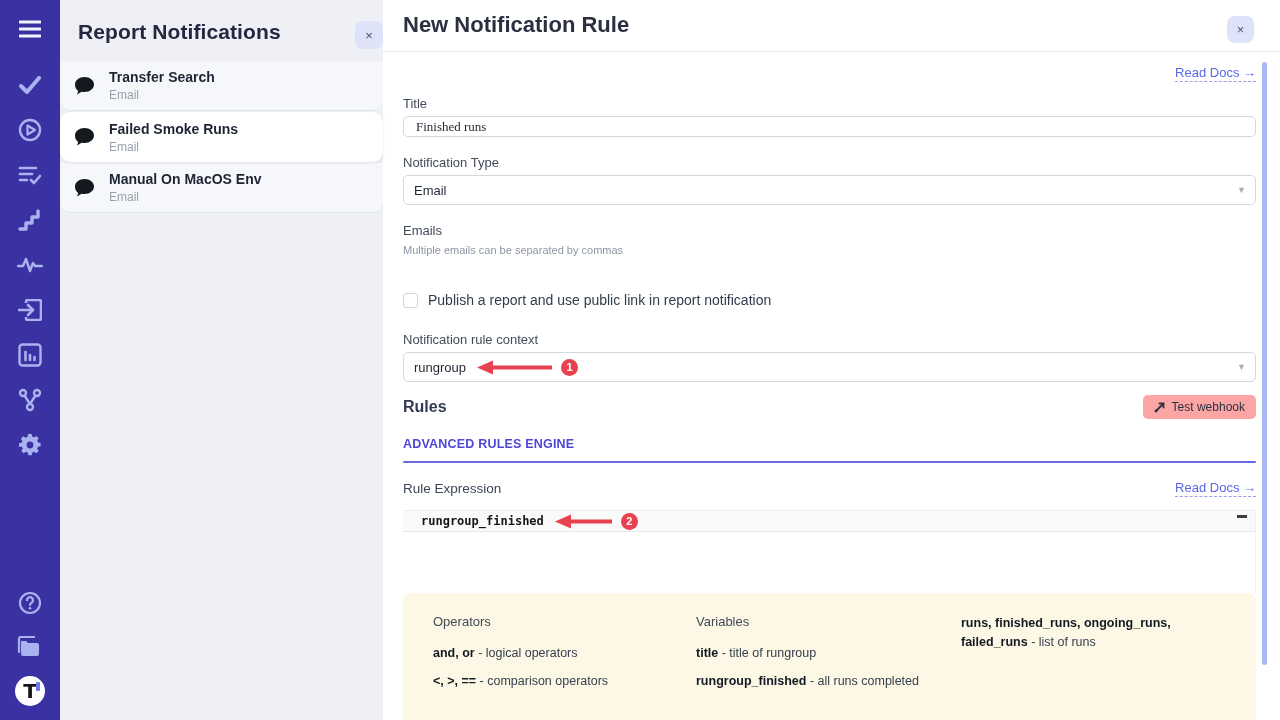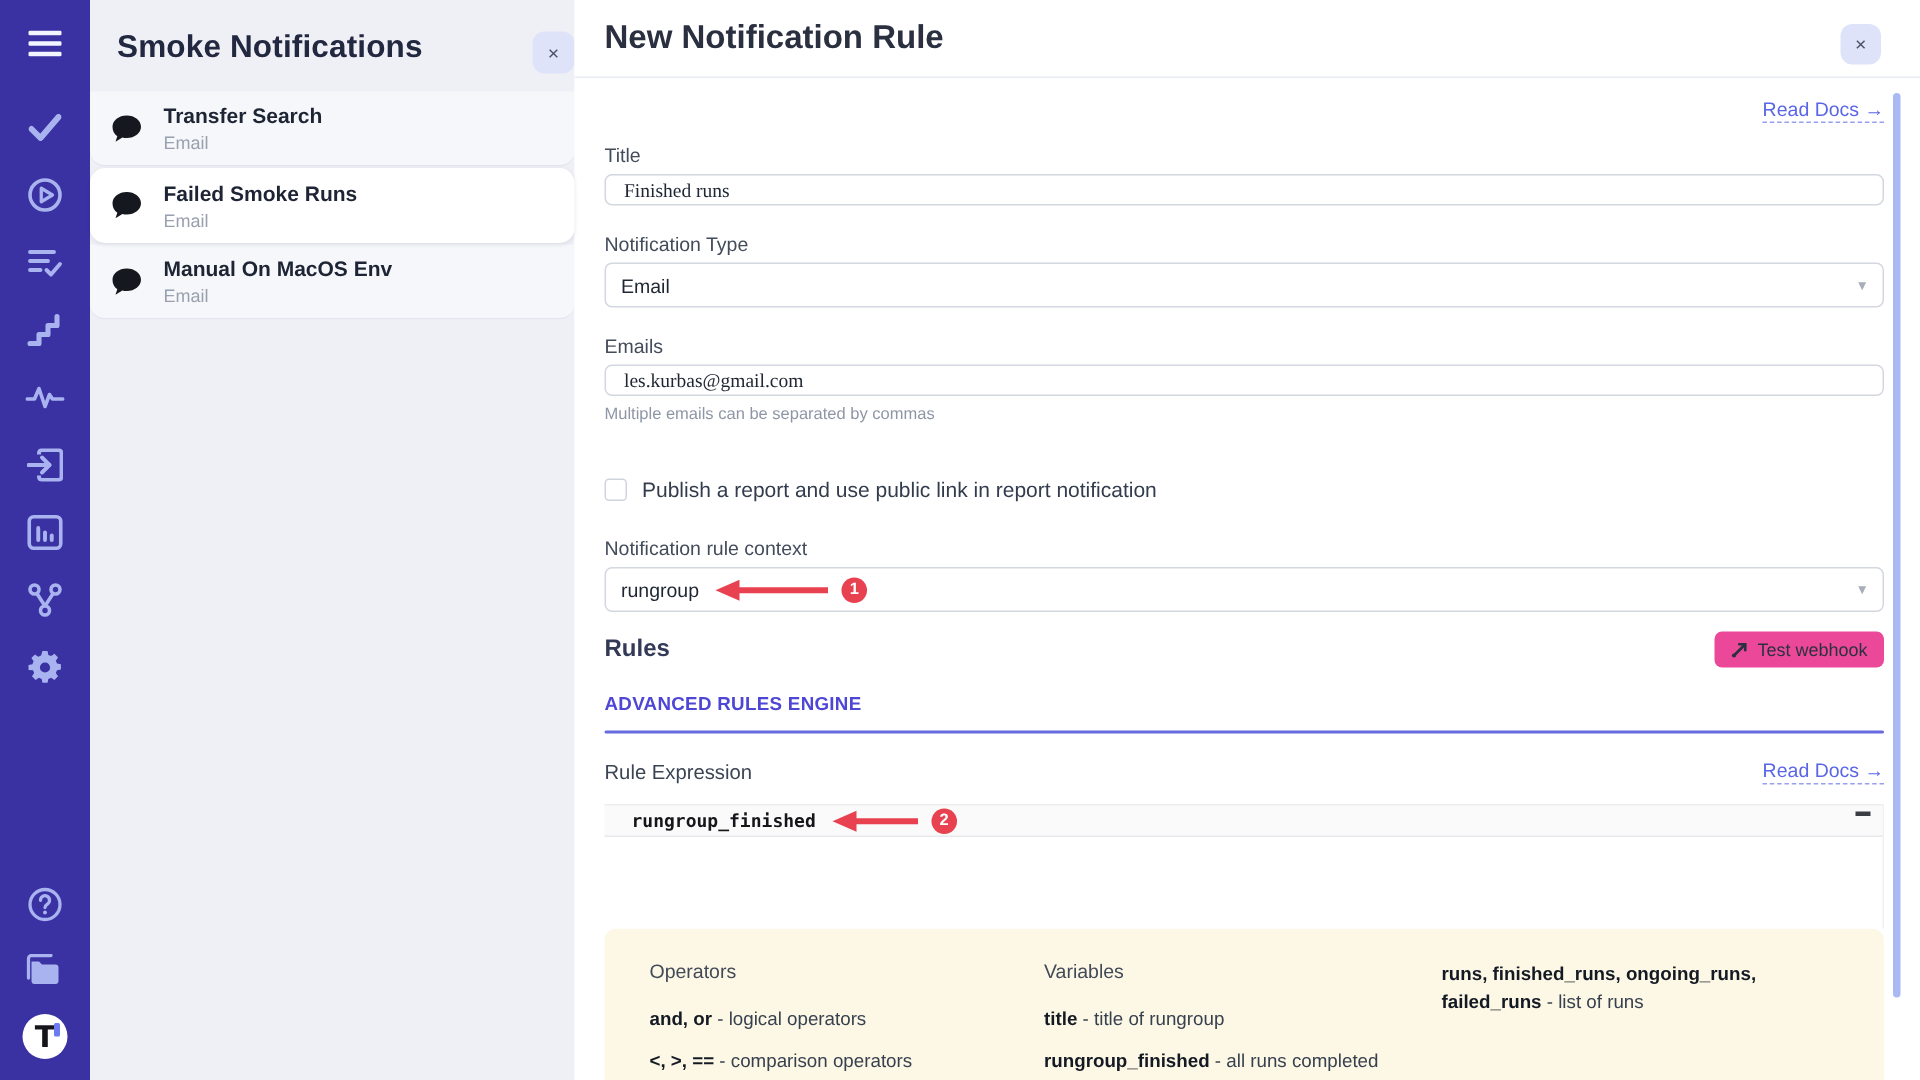--- a/index.html
+++ b/index.html
@@ -62,21 +62,21 @@
   .check-row { margin-top:36px; display:flex; align-items:center; gap:10px; }
   .checkbox { width:15px; height:15px; border:1px solid #cfd4de; border-radius:3px; background:#fff; cursor:pointer; }
   .check-label { font-size:14px; color:#323c4d; }
 
   .annotation { display:flex; align-items:center; gap:7px; margin-left:10px; }
   .badge { width:17px; height:17px; border-radius:50%; background:#e8414f; color:#fff; font-size:11px;
     font-weight:700; display:flex; align-items:center; justify-content:center; }
 
   .rules-row { margin-top:13px; display:flex; justify-content:space-between; align-items:center; }
   .rules-h { font-size:16px; font-weight:800; color:#333a57; }
-  .webhook-btn { background:#ec4899; border:none; border-radius:5px; padding:5px 11px; font-size:12px;
+  .webhook-btn { background:#fca5a5; border:none; border-radius:5px; padding:5px 11px; font-size:12px;
     color:#2a3140; display:flex; align-items:center; gap:6px; cursor:pointer;
     font-family:"Liberation Sans", sans-serif; }
 
   .tab-row { margin-top:15px; text-align:left; }
   .tab-label { font-size:12.5px; font-weight:700; color:#4e46d4; letter-spacing:.2px; cursor:pointer; }
   .tab-underline { margin-top:9px; height:2px; background:#666be0; border-radius:1px; }
 
   .expr-row { margin-top:17px; display:flex; justify-content:space-between; align-items:center; }
   .expr-label { font-size:13.5px; color:#3c4554; }
 
@@ -191,21 +191,21 @@
         </svg>
     </div>
     <div class="logo-circle">
       <span class="logo-t">T</span>
       <span class="logo-notch"></span>
     </div>
   </div>
 </nav>
 
 <aside class="panel">
-  <div class="panel-title">Smoke Notifications</div>
+  <div class="panel-title">Report Notifications</div>
   <button class="panel-close">
     <span>×</span>
   </button>
   <div class="panel-items">
     <div class="p-item">
       <svg width="21" height="20" viewBox="0 0 21 20">
           <path fill="#15181f" d="M10.5 1 C15.8 1 20 4.3 20 8.5 c0 4.2-4.2 7.5-9.5 7.5 -1 0-2-.1-2.9-.35 L3 18.5 l1.2-3.6 C2.2 13.6 1 11.2 1 8.5 1 4.3 5.2 1 10.5 1z"></path>
         </svg>
       <div class="txt">
         <div class="t1">Transfer Search</div>
@@ -249,21 +249,20 @@
     <div class="f-label mt14">Title</div>
     <input class="t-input" value="Finished runs" style="">
 
     <div class="f-label mt18">Notification Type</div>
     <div class="sel">
       <span>Email</span>
       <span class="caret">▼</span>
     </div>
 
     <div class="f-label mt18">Emails</div>
-    <input class="t-input" value="les.kurbas@gmail.com" style="">
     <div class="helper">Multiple emails can be separated by commas</div>
 
     <div class="check-row">
       <span class="checkbox"></span>
       <span class="check-label">Publish a report and use public link in report notification</span>
     </div>
 
     <div class="f-label" style="margin-top:24px;">Notification rule context</div>
     <div class="sel">
       <span>rungroup</span>

